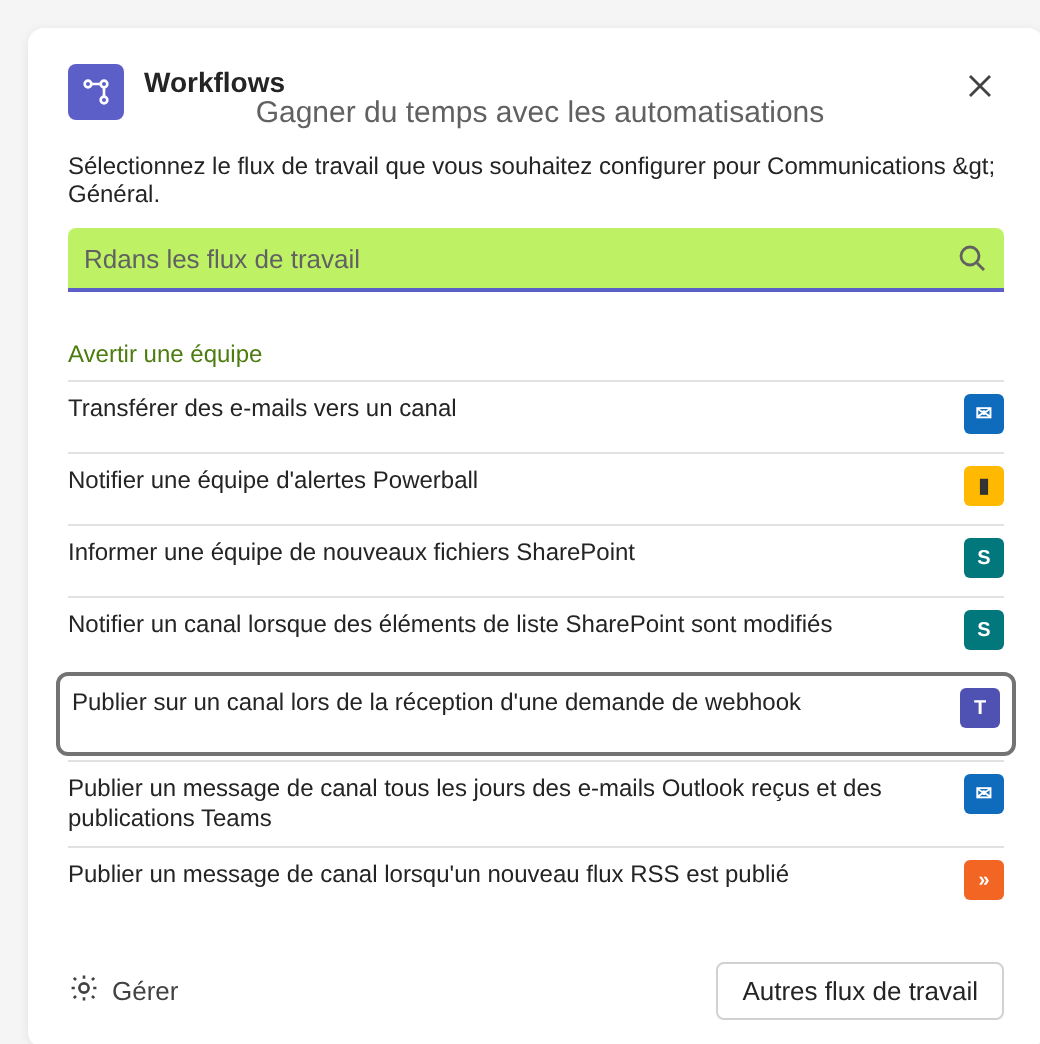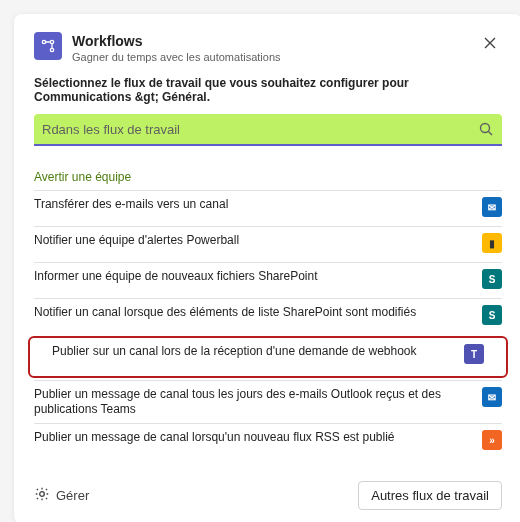--- a/index.html
+++ b/index.html
@@ -34,28 +34,28 @@
     border-radius: 4px;
     background: #5b5fc7;
     display: flex;
     align-items: center;
     justify-content: center;
     flex-shrink: 0;
   }
   .header-icon svg { width: 16px; height: 16px; }
   .header-text { flex: 1; }
   .title { font-size: 14px; font-weight: 600; color: #242424; line-height: 18px; }
-  .subtitle { font-size: 11px; color: #616161; line-height: 14px; }
+  .subtitle { font-size: 15px; color: #616161; line-height: 14px; text-align: center; }
   .close-btn {
     width: 24px; height: 24px;
     background: transparent; border: none;
     display: flex; align-items: center; justify-content: center;
     cursor: pointer; color: #424242;
   }
-  .intro { font-size: 12px; color: #242424; margin-bottom: 10px; font-weight: bold; }
+  .intro { font-size: 12px; color: #242424; margin-bottom: 10px; }
   .search-wrap {
     display: flex;
     align-items: center;
     border-bottom: 2px solid #5b5fc7;
     background: #bef264;
     border-radius: 4px 4px 0 0;
     height: 32px;
     padding: 0 8px;
     margin-bottom: 16px;
   }
@@ -99,24 +99,24 @@
     color: #fff; font-size: 10px; font-weight: 700;
   }
   .c-blue   { background: #0f6cbd; }
   .c-green  { background: #107c41; }
   .c-orange { background: #d83b01; }
   .c-yellow { background: #ffb900; color:#333; }
   .c-teal   { background: #03787c; }
   .c-purple { background: #4f52b2; }
   .c-rss    { background: #f26522; }
   .highlight {
-    border: 2px solid #b91c1c;
+    border: 2px solid #737373;
     border-radius: 6px;
     margin: 2px -6px;
-    padding: 4px 22px;
+    padding: 4px 6px;
   }
   .highlight .item { border-top: none; min-height: 30px; padding: 2px 0; }
   .footer {
     margin-top: auto;
     display: flex;
     align-items: center;
     justify-content: space-between;
     padding-top: 10px;
   }
   .manage {

